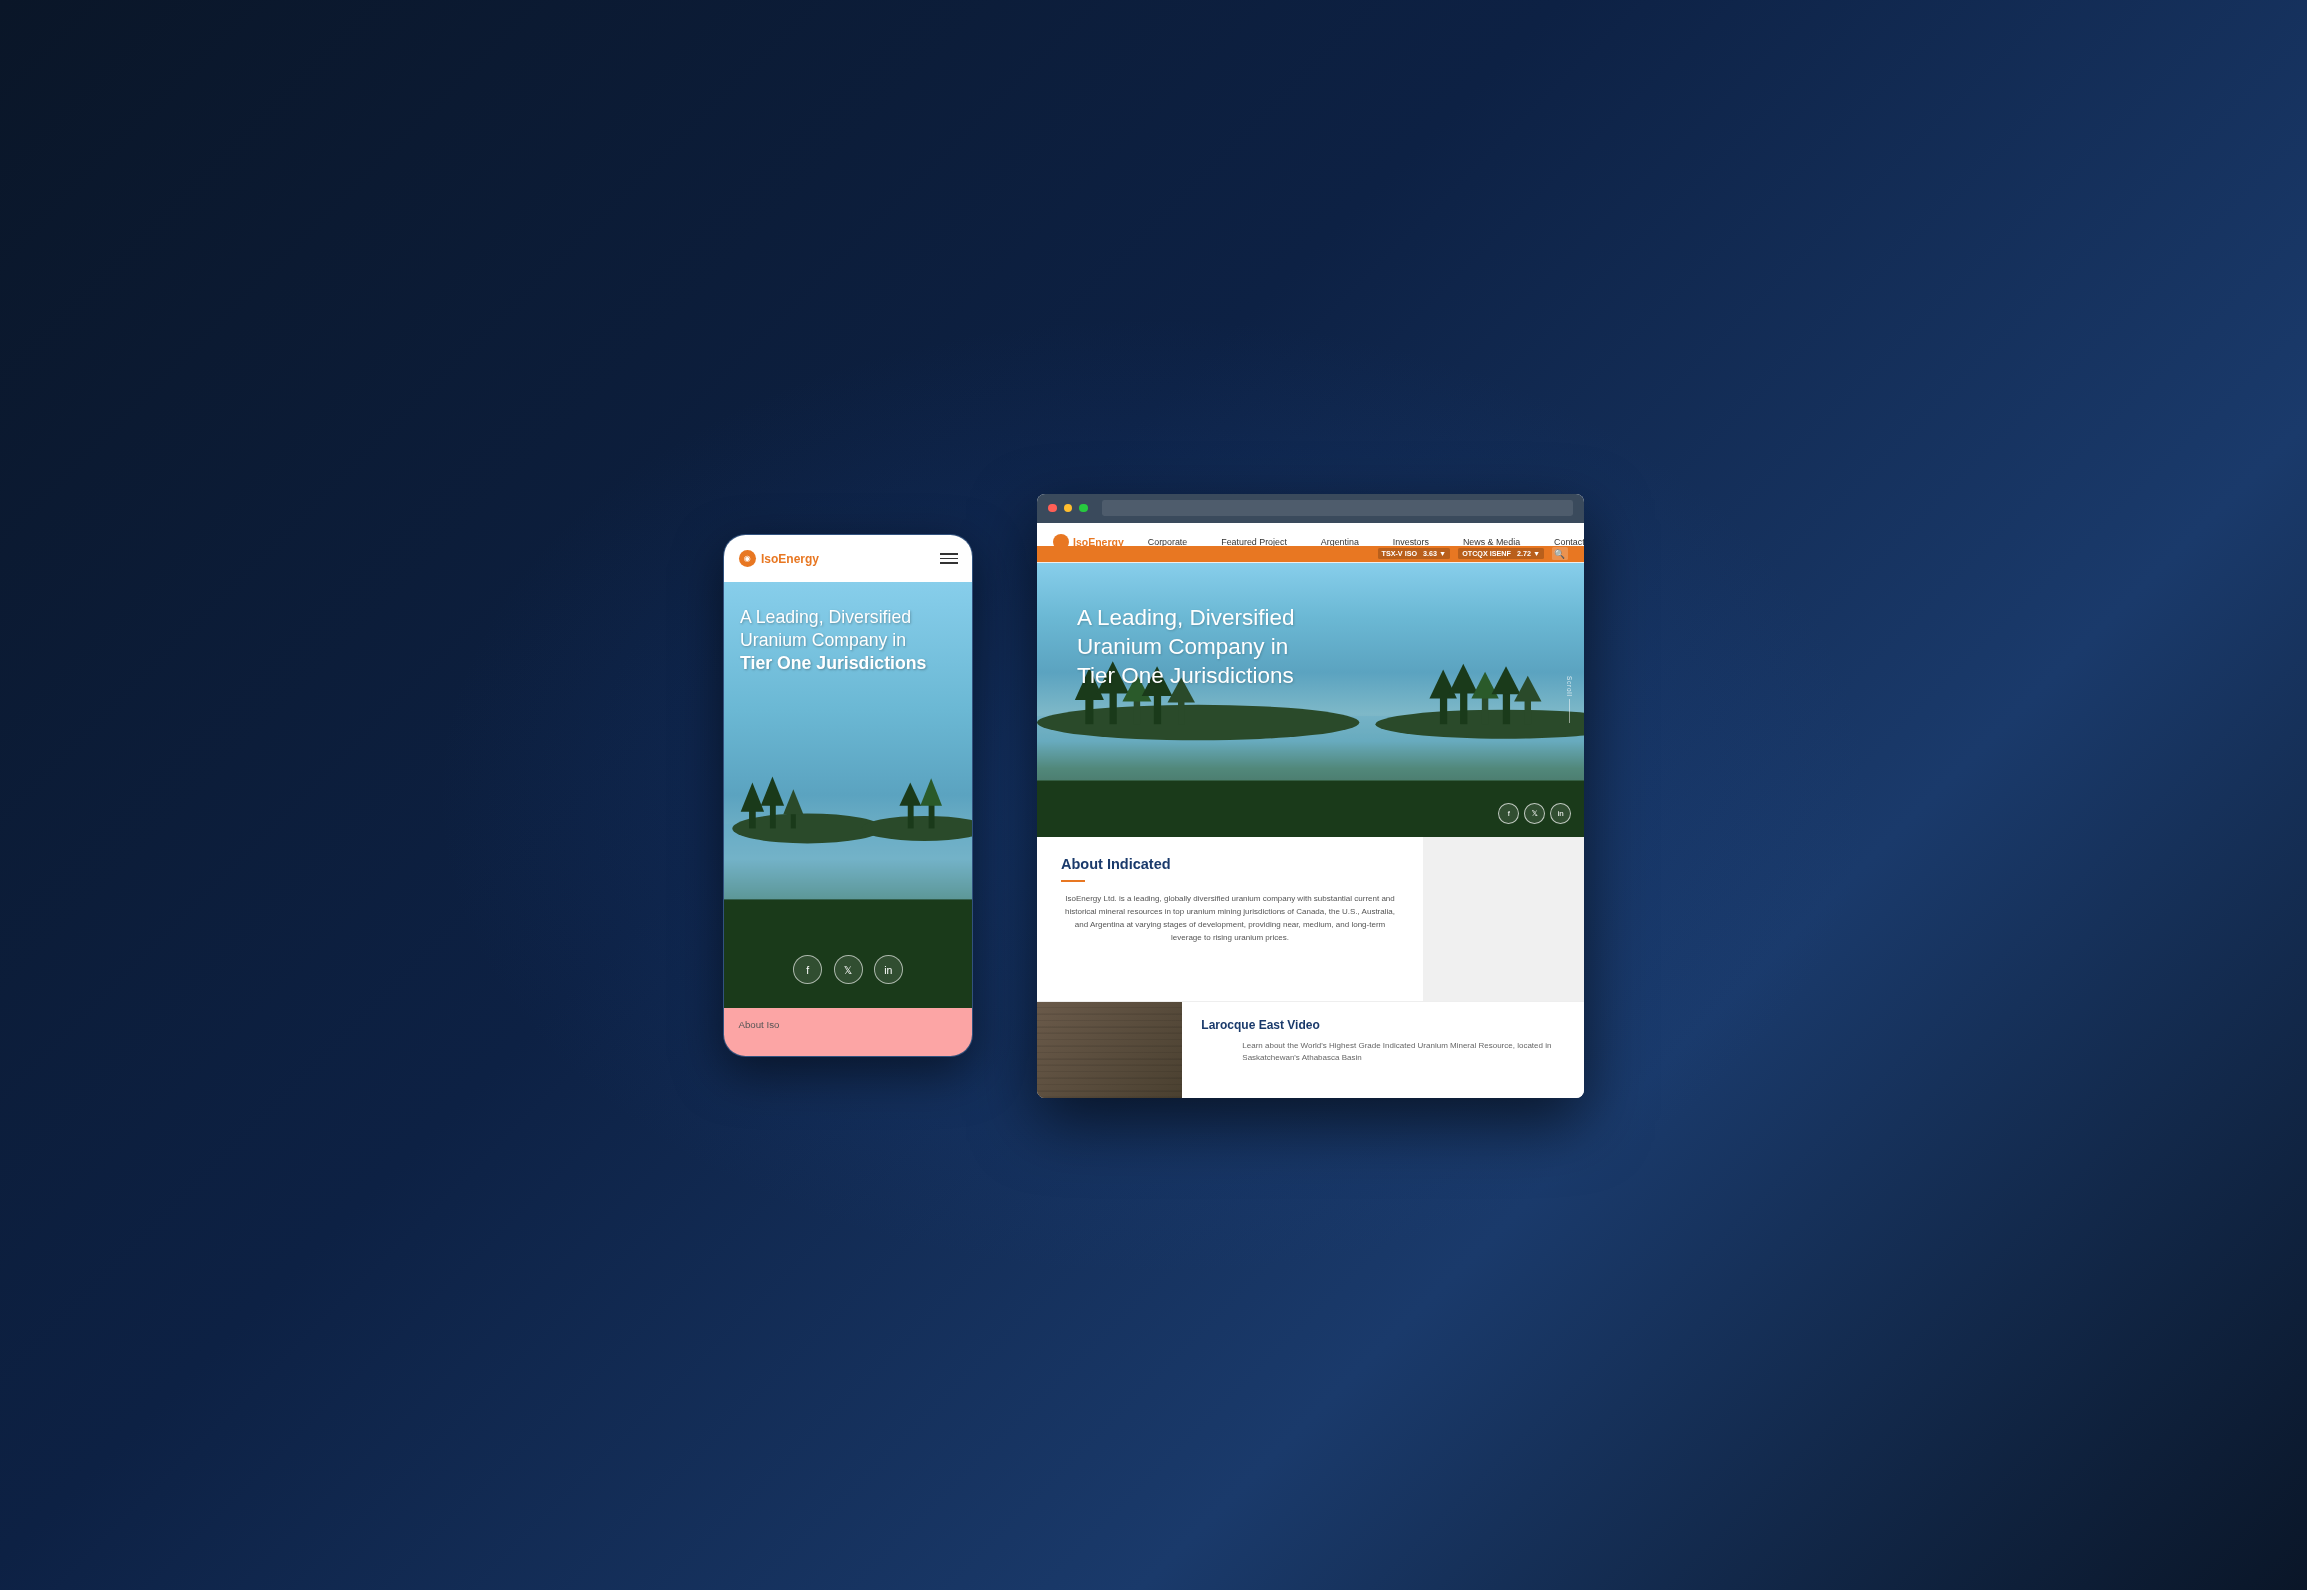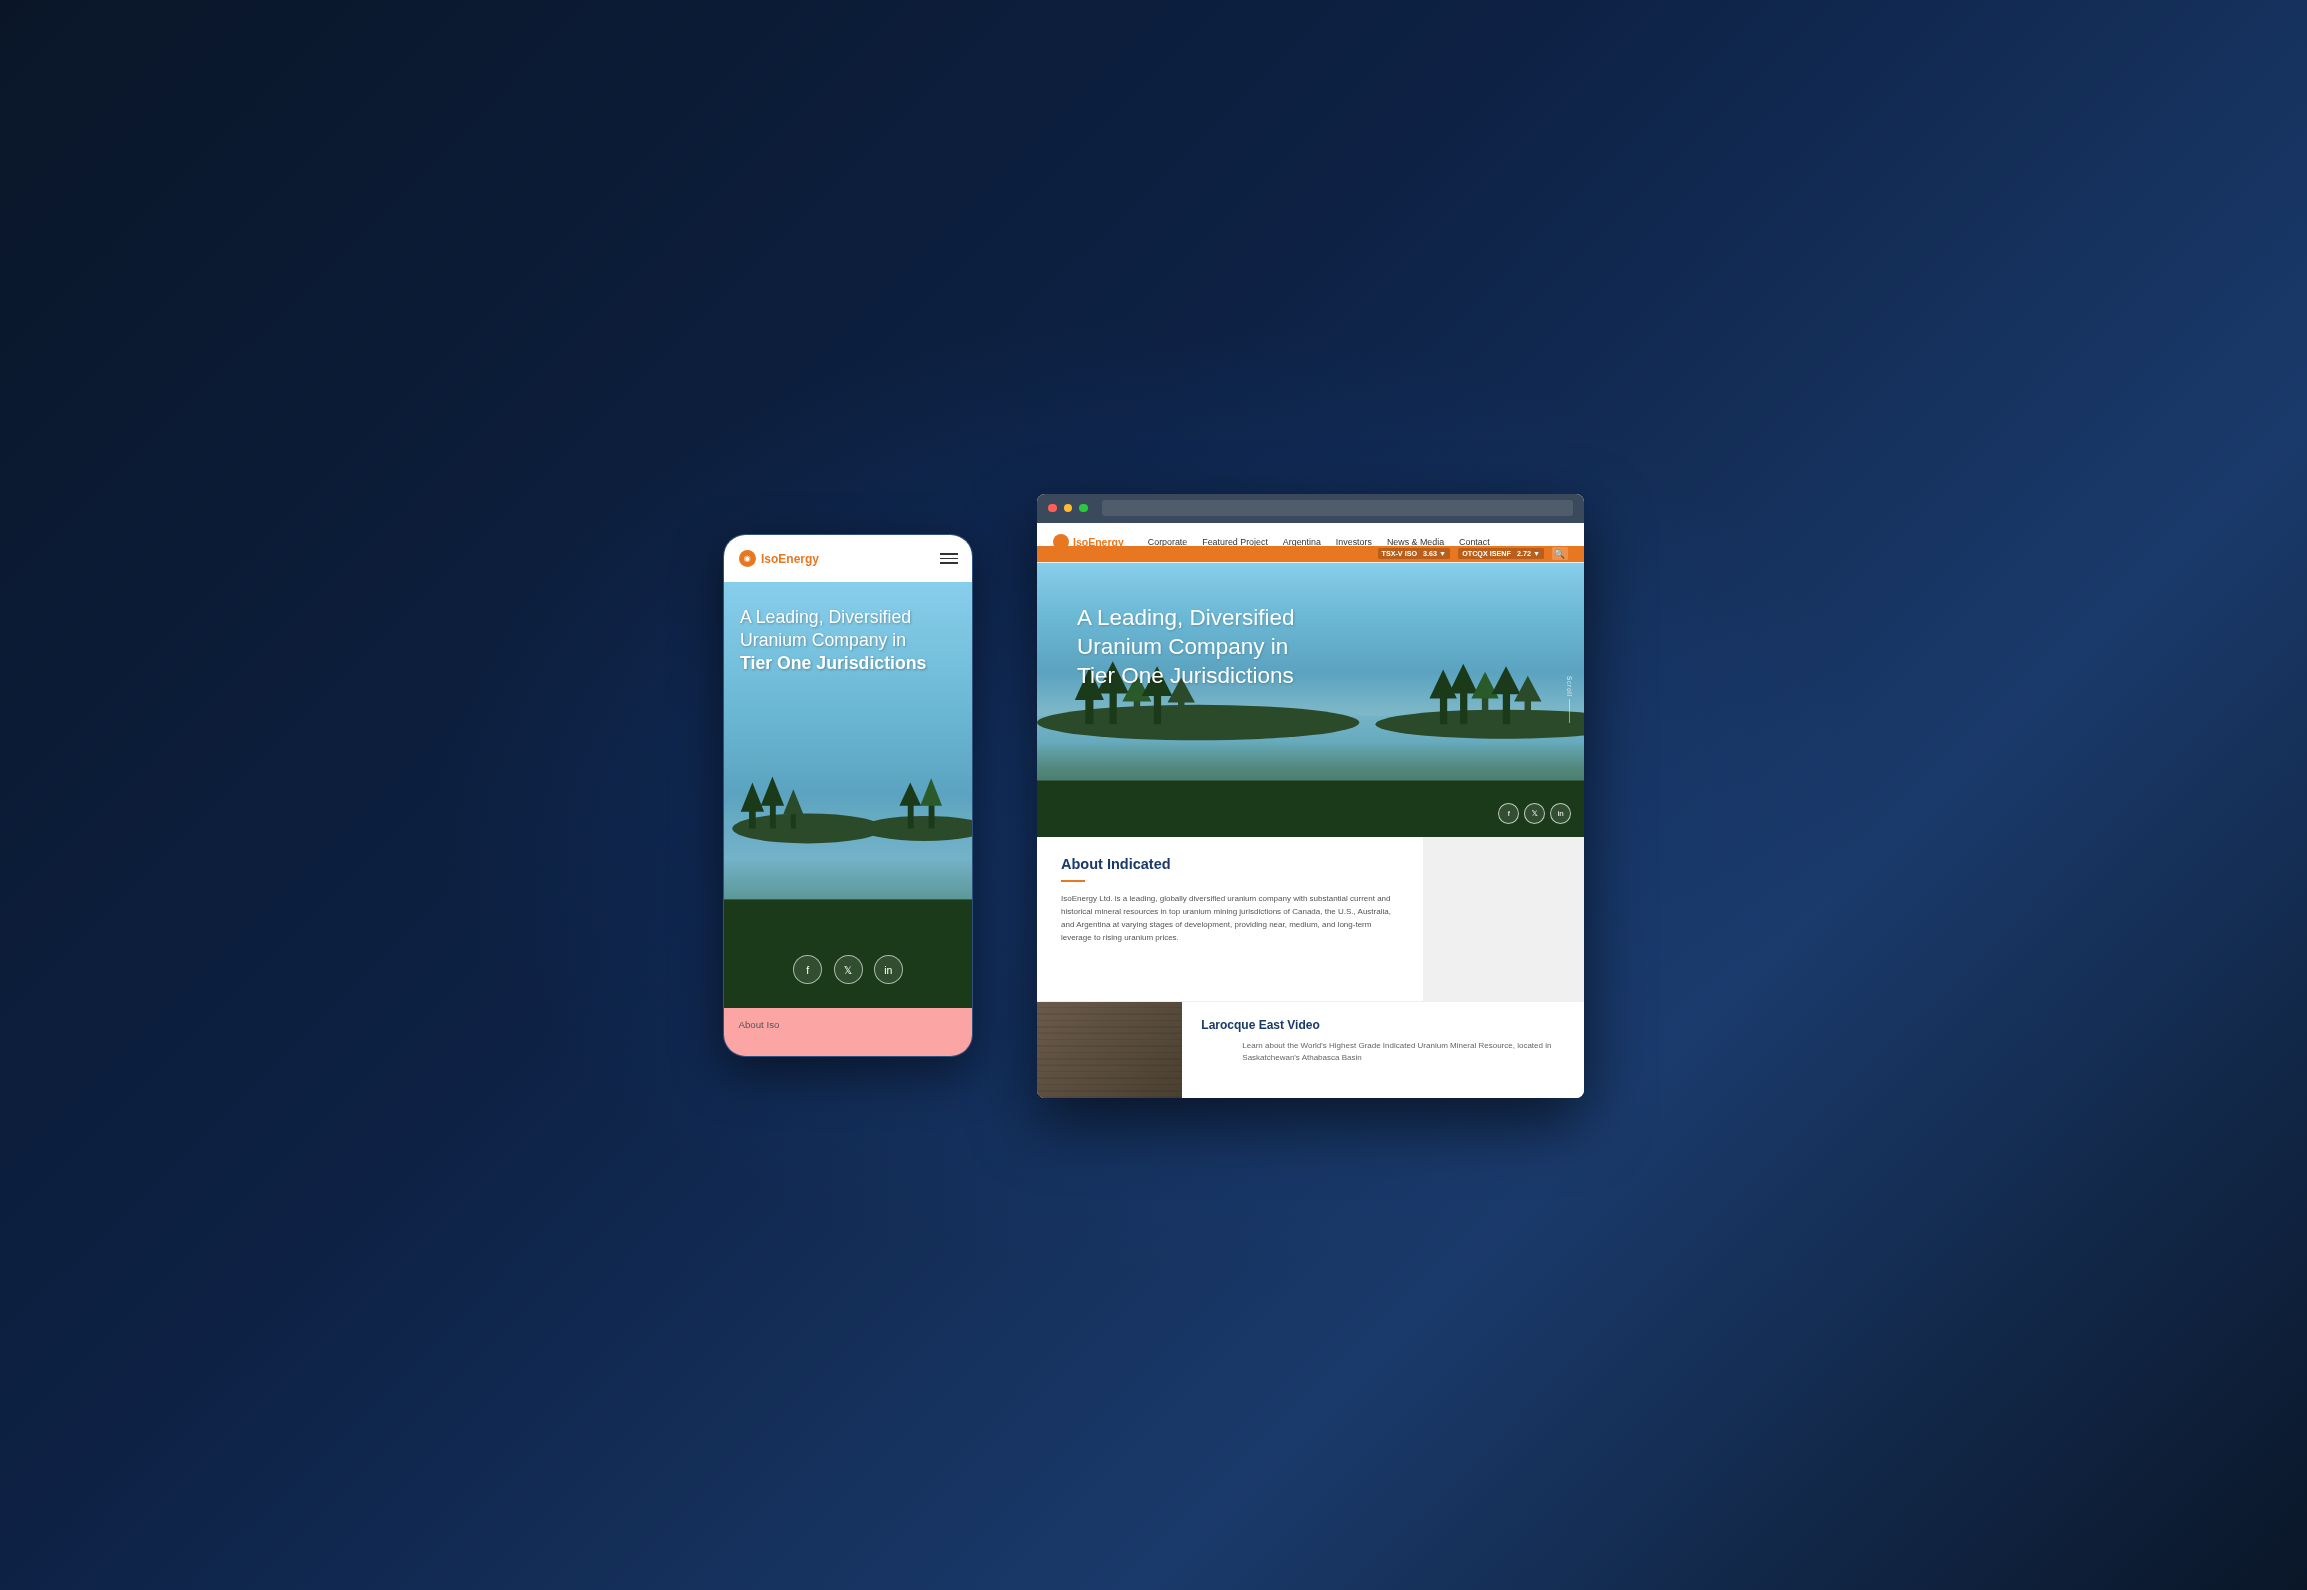--- a/index.html
+++ b/index.html
@@ -261,21 +261,21 @@
       color: #333;
     }
 
     .desktop-logo-text span {
       color: #e87722;
       font-weight: 700;
     }
 
     .desktop-nav-items {
       display: flex;
-      gap: 15px;
+      gap: 34px;
       font-size: 8.9px;
       color: #333;
       flex: 1;
     }
 
     .desktop-nav-item {
       cursor: pointer;
       white-space: nowrap;
     }
 
@@ -420,20 +420,21 @@
       width: 24px;
       height: 2.4px;
       background: #e87722;
       margin-bottom: 11.3px;
     }
 
     .about-text {
       font-size: 8px;
       color: #555;
       line-height: 1.6;
+      text-align: center;
     }
 
     .desktop-about-right {
       width: 161px;
       background: #f0f0f0;
       flex-shrink: 0;
     }
 
     
     .desktop-video-section {

